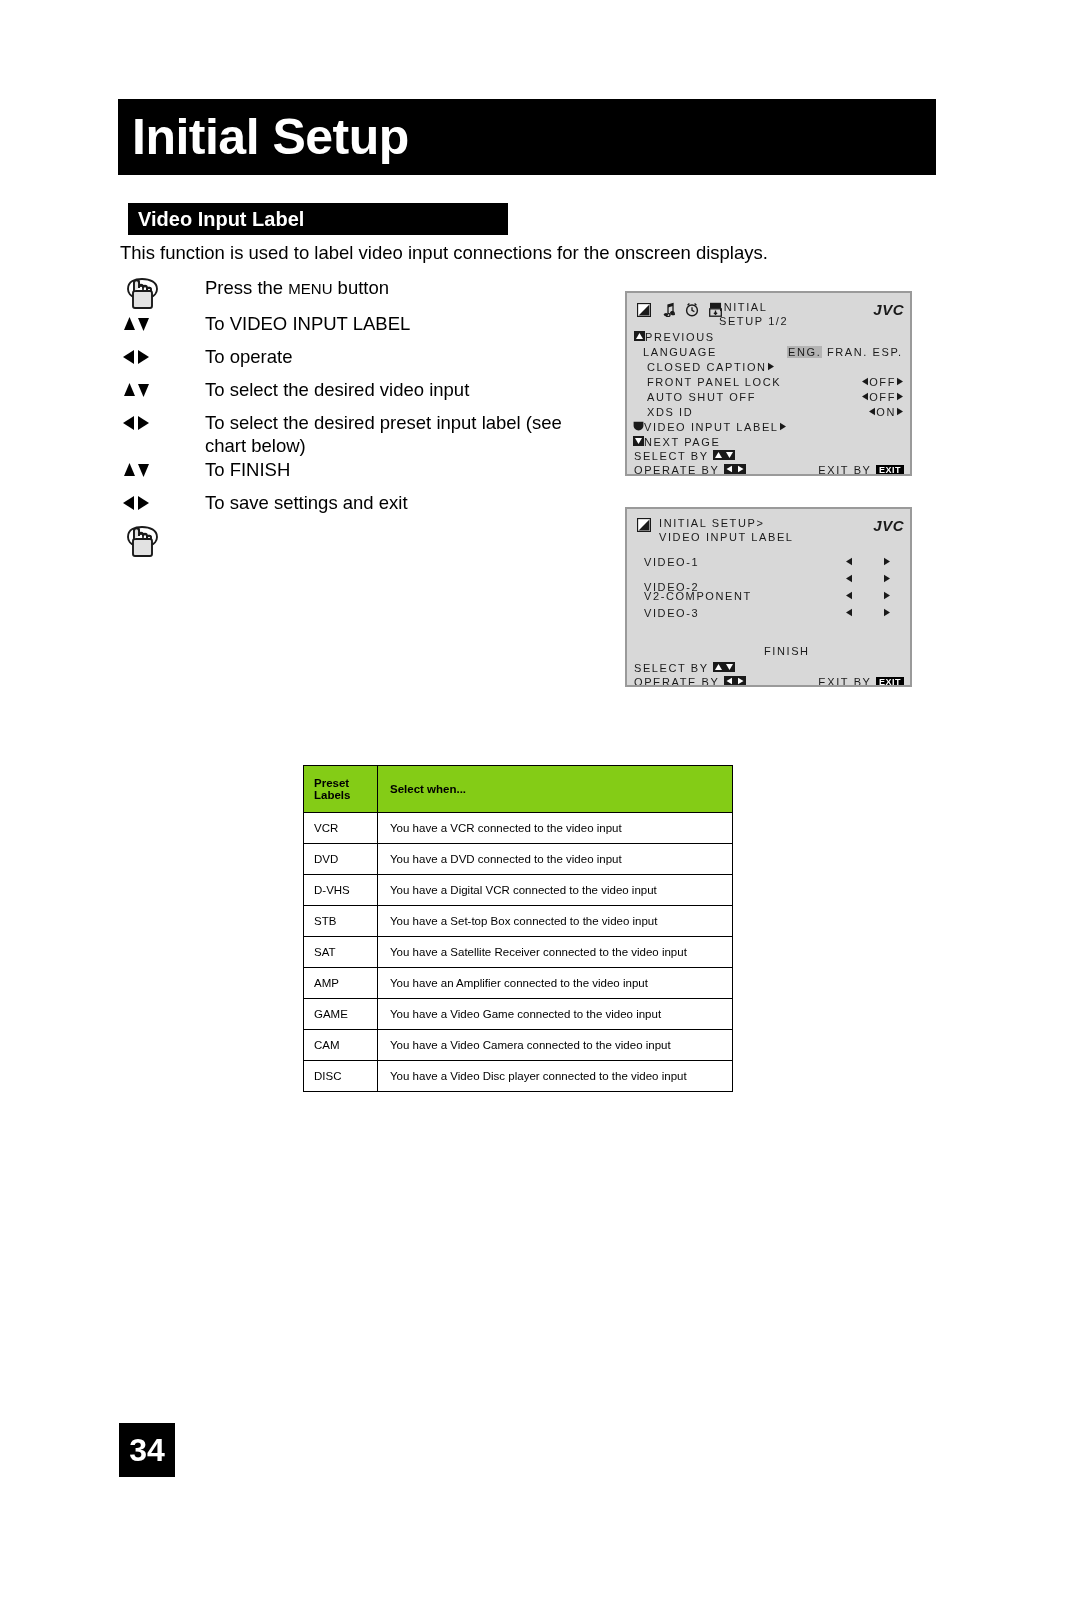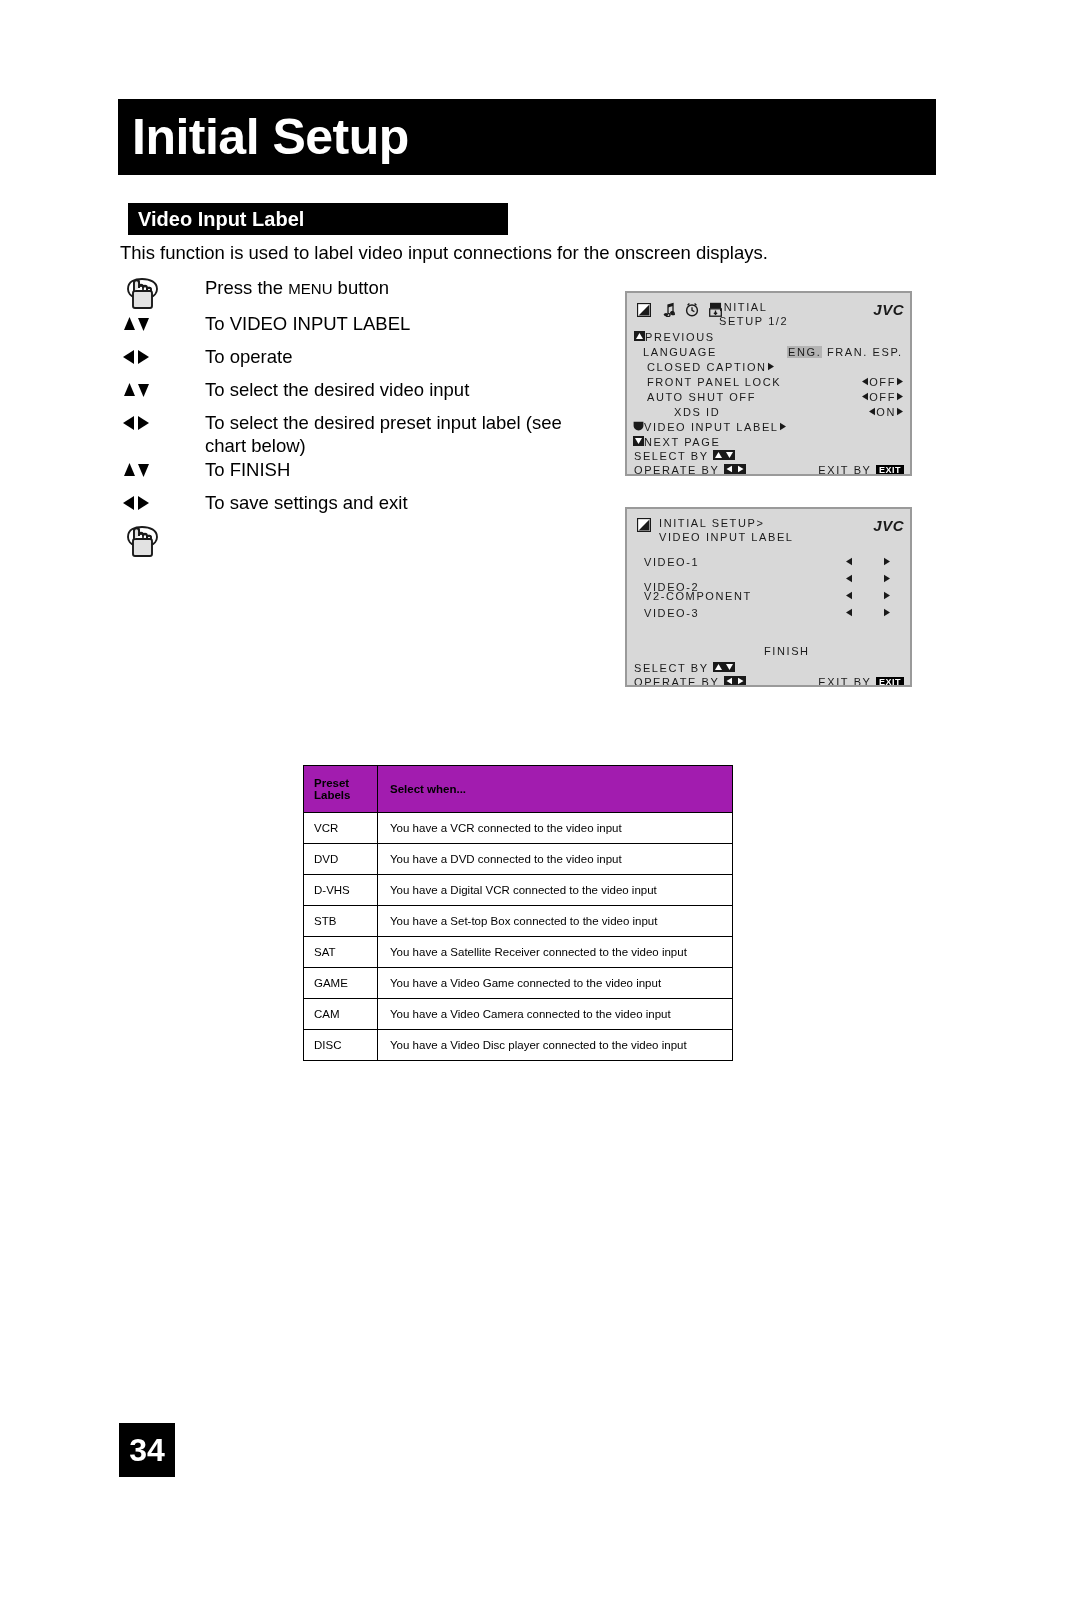--- a/index.html
+++ b/index.html
@@ -171,21 +171,21 @@
     top: 765px;
     width: 430px;
     border-collapse: collapse;
     font-size: 11.5px;
   }
   .chart-table th, .chart-table td {
     border: 1px solid #000000;
     padding: 0;
   }
   .chart-table thead th {
-    background: #a21caf;
+    background: #84cc16;
     font-weight: bold;
     text-align: left;
     vertical-align: middle;
     height: 46px;
   }
   .chart-table thead th.col-label { width: 63px; padding-left: 10px; }
   .chart-table thead th.col-desc { padding-left: 12px; }
   .chart-table tbody td {
     height: 30px;
     vertical-align: middle;
@@ -371,21 +371,21 @@
           <polygon points="1,0.8 7,4.5 1,8.2" fill="#1a1a1a"></polygon>
         </svg></span></div>
 
   <div class="osd-row" style="left:20px; top:99px;">AUTO SHUT OFF</div>
   <div class="osd-row" style="right:6px; top:99px;"><span class="tri"><svg width="8" height="9" viewBox="0 0 8 9">
           <polygon points="7,0.8 1,4.5 7,8.2" fill="#1a1a1a"></polygon>
         </svg></span><span>OFF</span><span class="tri"><svg width="8" height="9" viewBox="0 0 8 9">
           <polygon points="1,0.8 7,4.5 1,8.2" fill="#1a1a1a"></polygon>
         </svg></span></div>
 
-  <div class="osd-row" style="left:20px; top:114px;margin-left:27px;">XDS ID</div>
+  <div class="osd-row" style="left:20px; top:114px;">XDS ID</div>
   <div class="osd-row" style="right:6px; top:114px;"><span class="tri"><svg width="8" height="9" viewBox="0 0 8 9">
           <polygon points="7,0.8 1,4.5 7,8.2" fill="#1a1a1a"></polygon>
         </svg></span><span>ON</span><span class="tri"><svg width="8" height="9" viewBox="0 0 8 9">
           <polygon points="1,0.8 7,4.5 1,8.2" fill="#1a1a1a"></polygon>
         </svg></span></div>
 
   <div class="osd-row" style="left:6px; top:129px;">
     <span class="tri"><svg width="11" height="10" viewBox="0 0 11 10">
           <path d="M0.6 0.8 L10.4 0.8 L10.4 4.6 C10.4 7.6 8.2 9.4 5.5 9.4 C2.8 9.4 0.6 7.6 0.6 4.6 Z" fill="#1a1a1a"></path>
         </svg></span><span>VIDEO INPUT LABEL</span><span class="tri"><svg width="8" height="9" viewBox="0 0 8 9">
@@ -527,20 +527,24 @@
     </tr>
     <tr>
       <td class="c-label">STB</td>
       <td class="c-desc">You have a Set-top Box connected to the video input</td>
     </tr>
     <tr>
       <td class="c-label">SAT</td>
       <td class="c-desc">You have a Satellite Receiver connected to the video input</td>
     </tr>
     <tr>
+      <td class="c-label">AMP</td>
+      <td class="c-desc">You have an Amplifier connected to the video input</td>
+    </tr>
+    <tr>
       <td class="c-label">GAME</td>
       <td class="c-desc">You have a Video Game connected to the video input</td>
     </tr>
     <tr>
       <td class="c-label">CAM</td>
       <td class="c-desc">You have a Video Camera connected to the video input</td>
     </tr>
     <tr>
       <td class="c-label">DISC</td>
       <td class="c-desc">You have a Video Disc player connected to the video input</td>

